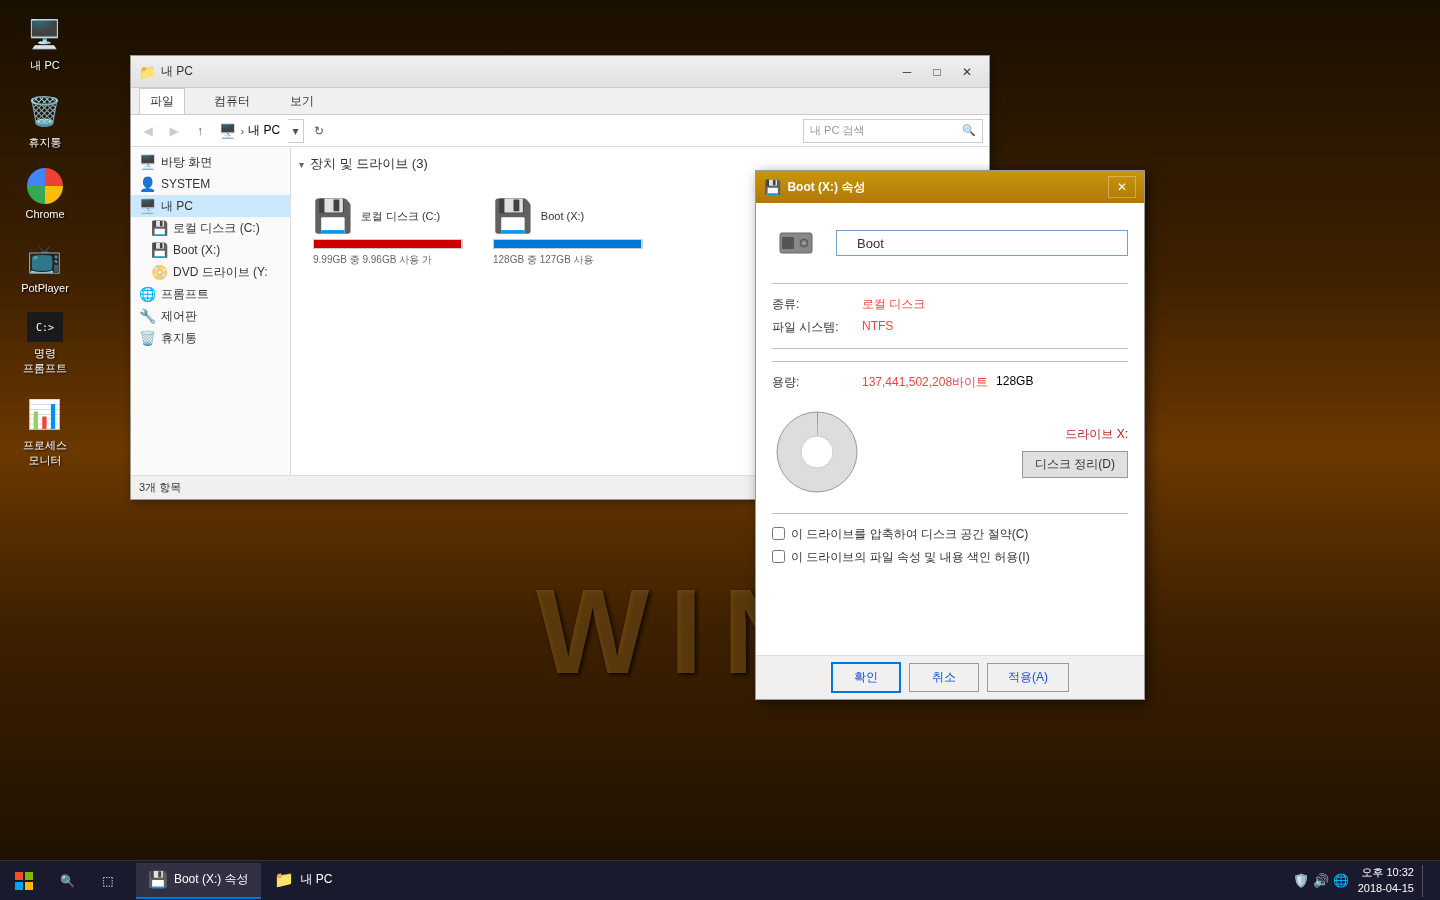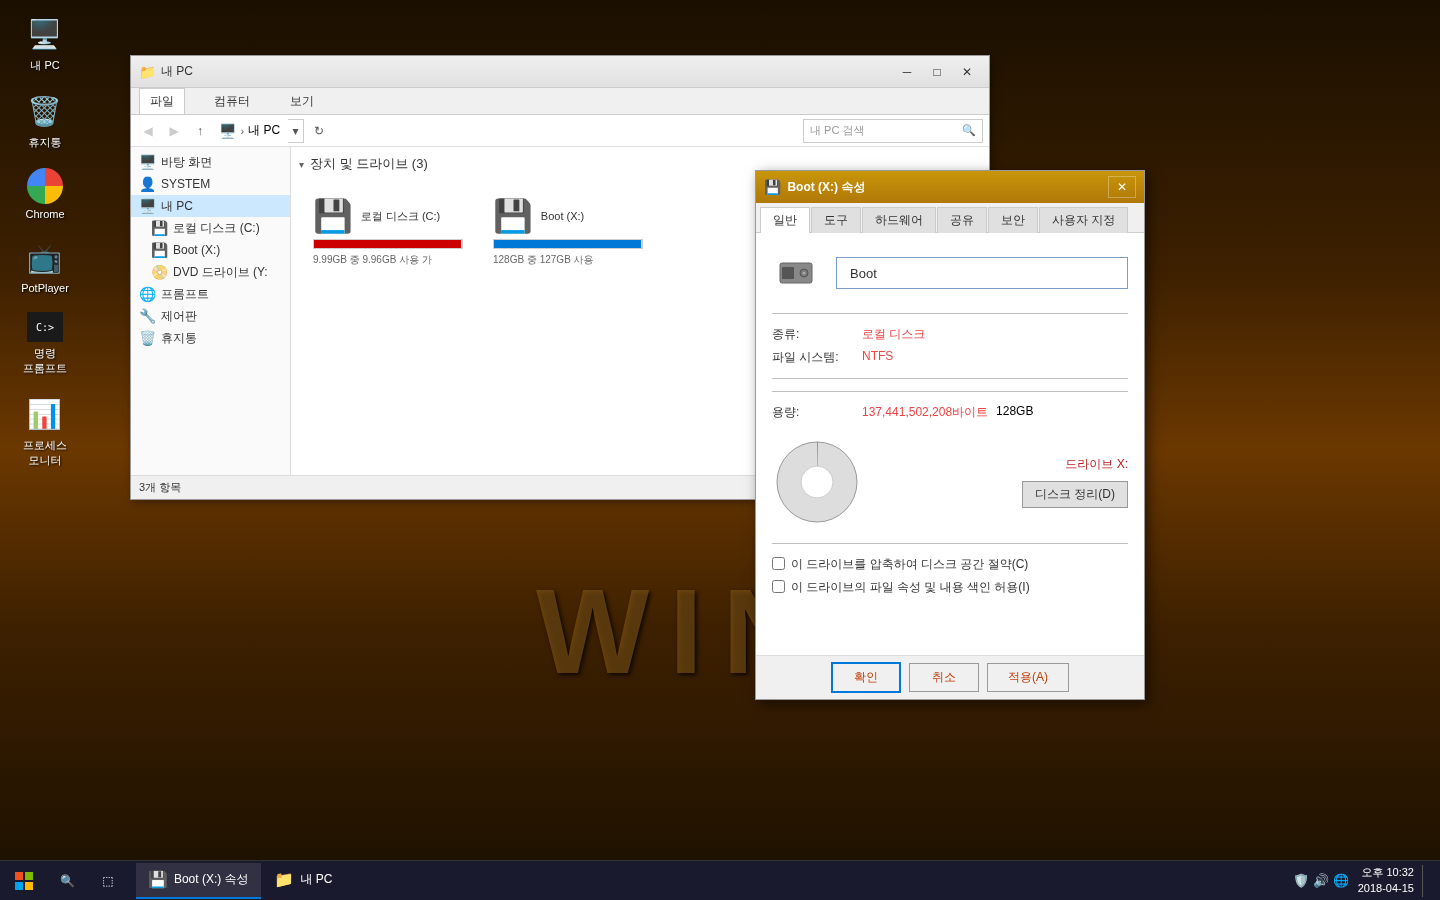--- a/index.html
+++ b/index.html
@@ -472,23 +472,23 @@
 
     .dialog-drive-header {
       display: flex;
       align-items: center;
       gap: 16px;
       margin-bottom: 16px;
     }
 
     .dialog-name-input {
       flex: 1;
-      height: 32px;
+      height: 26px;
       border: 1px solid #7a9dc5;
-      padding: 0 13px;
+      padding: 0 20px;
       font-size: 13px;
       color: #333;
     }
 
     .dialog-separator {
       height: 1px;
       background: #c0c0c0;
       margin: 12px 0;
     }
 
@@ -590,21 +590,21 @@
       gap: 8px;
       padding: 0 16px;
     }
 
     .dialog-btn {
       padding: 5px 20px;
       font-size: 12px;
       border: 1px solid #999;
       cursor: pointer;
       background: #f0f0f0;
-      color: #c2410c;
+      color: #1d4ed8;
       min-width: 70px;
       text-align: center;
     }
 
     .dialog-btn.primary {
       border: 2px solid #0078d7;
       background: #f0f0f0;
     }
 
     
@@ -776,28 +776,20 @@
 </div>
 
 <div class="dialog">
 
   <div class="dialog-titlebar">
     <span class="dialog-title-icon">💾</span>
     <span class="dialog-title-text">Boot (X:) 속성</span>
     <div class="dialog-close-btn">✕</div>
   </div>
 
-  <div class="dialog-tabs">
-    <div class="dialog-tab active">일반</div>
-    <div class="dialog-tab">도구</div>
-    <div class="dialog-tab">하드웨어</div>
-    <div class="dialog-tab">공유</div>
-    <div class="dialog-tab">보안</div>
-    <div class="dialog-tab">사용자 지정</div>
-  </div>
 
   <div class="dialog-body">
 
     <div class="dialog-drive-header">
       <div style="width:48px; height:48px; display:flex; align-items:center; justify-content:center;">
         <svg width="40" height="40" viewBox="0 0 40 40">
           <rect x="4" y="10" width="32" height="20" rx="2" fill="#888" stroke="#666" stroke-width="1"></rect>
           <rect x="6" y="14" width="12" height="12" rx="1" fill="#555"></rect>
           <circle cx="28" cy="20" r="4" fill="#777" stroke="#555" stroke-width="1"></circle>
           <circle cx="28" cy="20" r="1.5" fill="#aaa"></circle>

